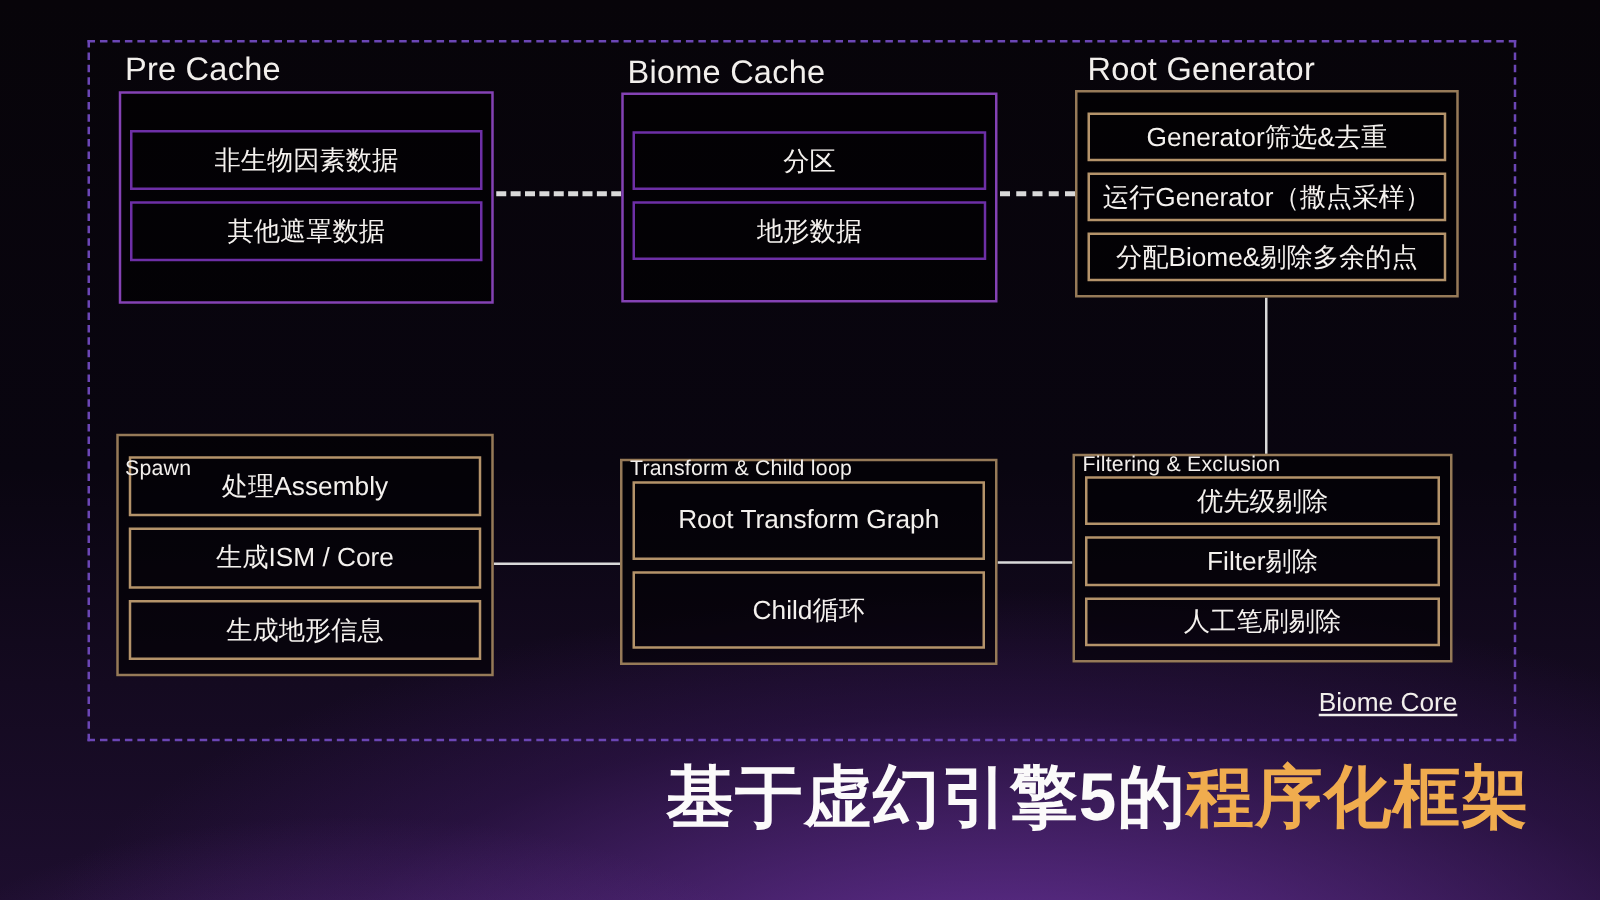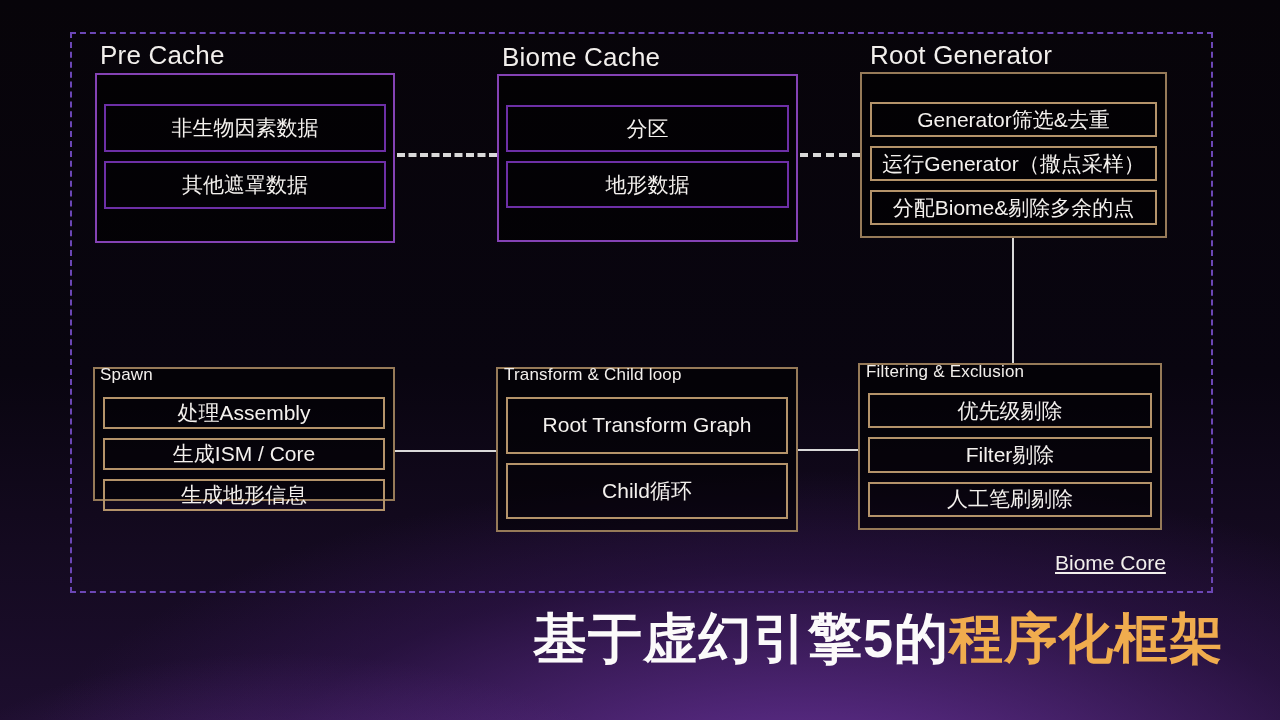--- a/index.html
+++ b/index.html
@@ -24,21 +24,21 @@
     letter-spacing:0.2px;
   }
   .lg{font-size:26px;}
   .sm{font-size:17px;margin-top:32px;}
   .box{
     position:absolute;box-sizing:border-box;z-index:2;
     display:flex;flex-direction:column;gap:9px;
     background:rgba(0,0,0,0.55);
   }
   .box.purple{border:2px solid var(--purple-border,#8442b4);padding:29px 7px 32px 7px;}
-  .box.gold{border:2px solid var(--gold-border,#967a58);padding:28px 8px 11px 8px;}
+  .box.gold{border:2px solid var(--gold-border,#967a58);padding:16px 8px 11px 8px;}
   .node{
     flex:1;box-sizing:border-box;
     display:flex;align-items:center;justify-content:center;
     font-size:21px;white-space:nowrap;color:#f4f1ee;
   }
   .purple .node{border:2px solid var(--purple-node-border,#6d2fa6);}
   .gold .node{border:2px solid var(--gold-node-border,#b4936a);}
   .conn{position:absolute;z-index:1;}
   .conn.dash{border-top:4px dashed var(--connector,#e6e6e6);height:0;}
   .conn.hline{height:2px;background:var(--connector,#c9c9c9);}
@@ -87,21 +87,21 @@
     <div class="group-label lg" style="left:870px;top:40px">Root Generator</div>
     <div class="box gold" style="left:860px;top:72px;width:307px;height:166px">
       <div class="node">Generator筛选&amp;去重</div>
       <div class="node">运行Generator（撒点采样）</div>
       <div class="node">分配Biome&amp;剔除多余的点</div>
     </div>
   </section>
 
   <section>
     <div class="group-label sm" style="left:100px;top:333px">Spawn</div>
-    <div class="box gold" style="left:93px;top:367px;width:302px;height:134px">
+    <div class="box gold" style="left:93px;top:347px;width:302px;height:194px">
       <div class="node">处理Assembly</div>
       <div class="node">生成ISM / Core</div>
       <div class="node">生成地形信息</div>
     </div>
   </section>
 
   <section>
     <div class="group-label sm" style="left:504px;top:333px">Transform &amp; Child loop</div>
     <div class="box gold" style="left:496px;top:367px;width:302px;height:165px">
       <div class="node">Root Transform Graph</div>

